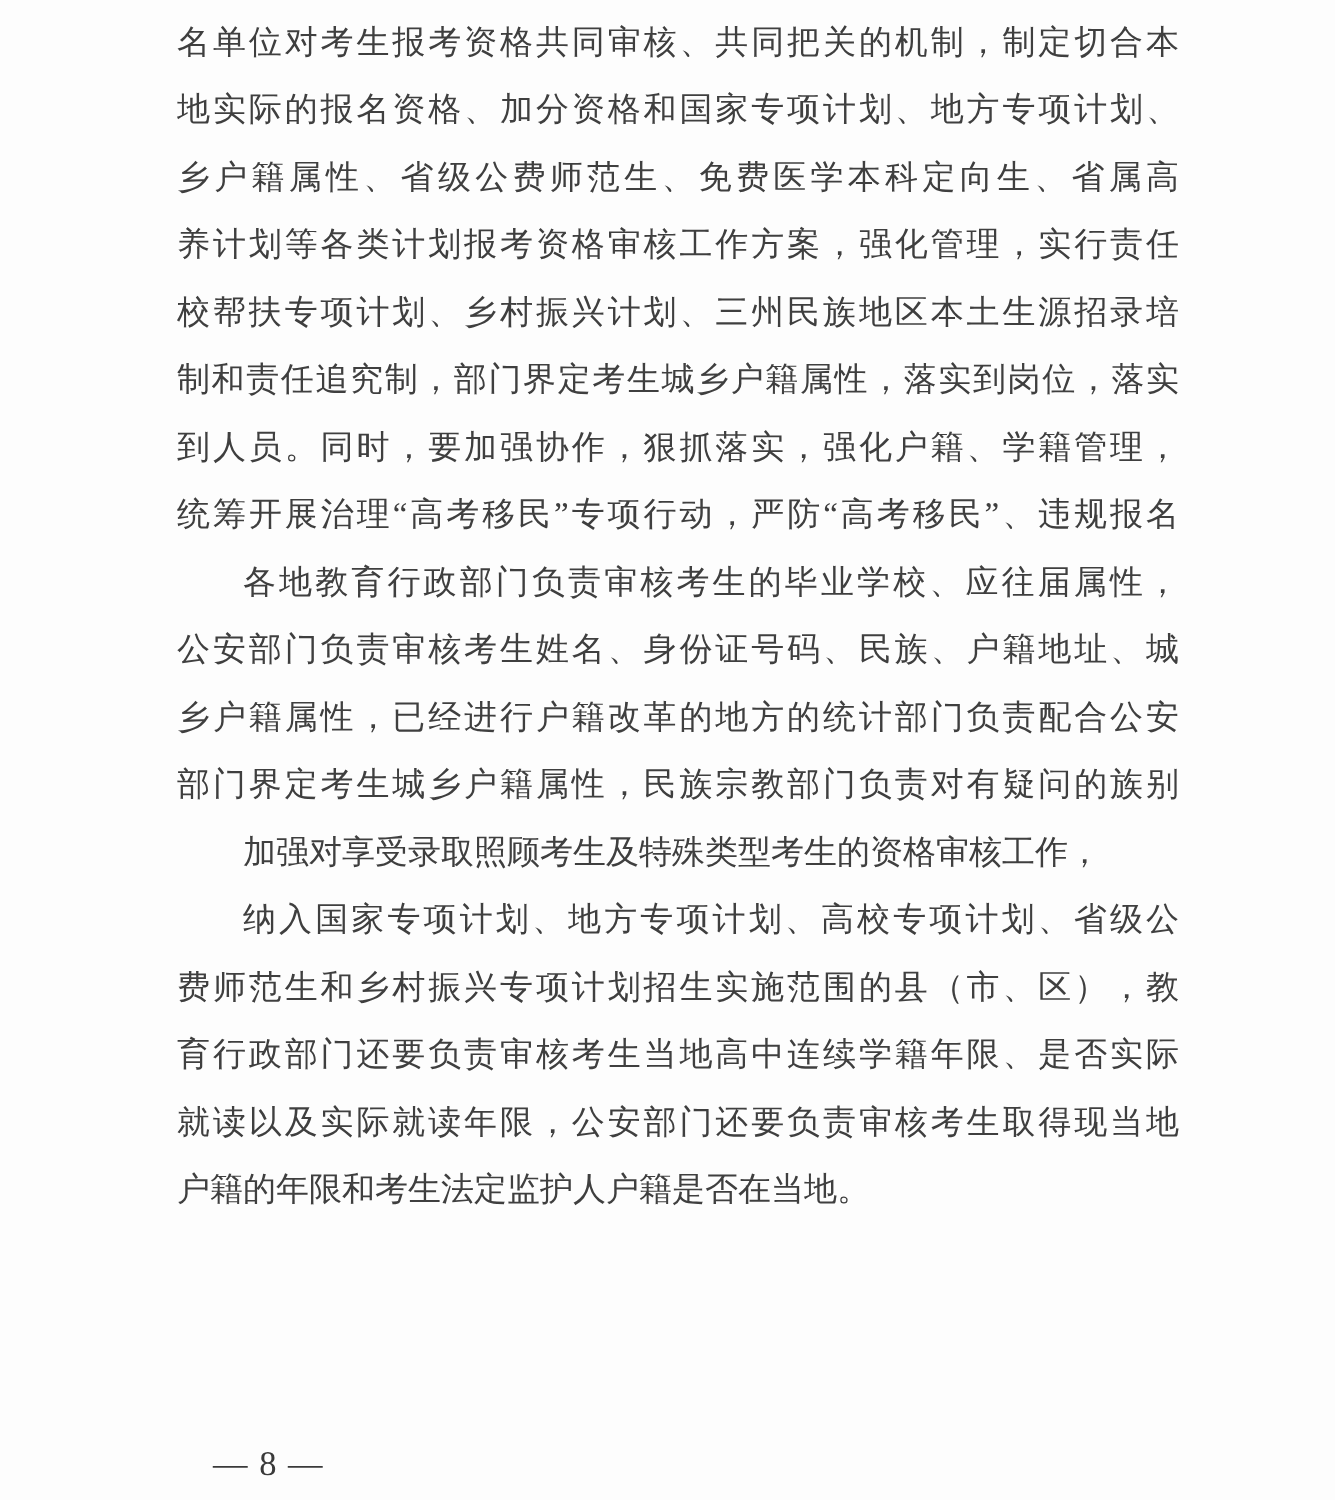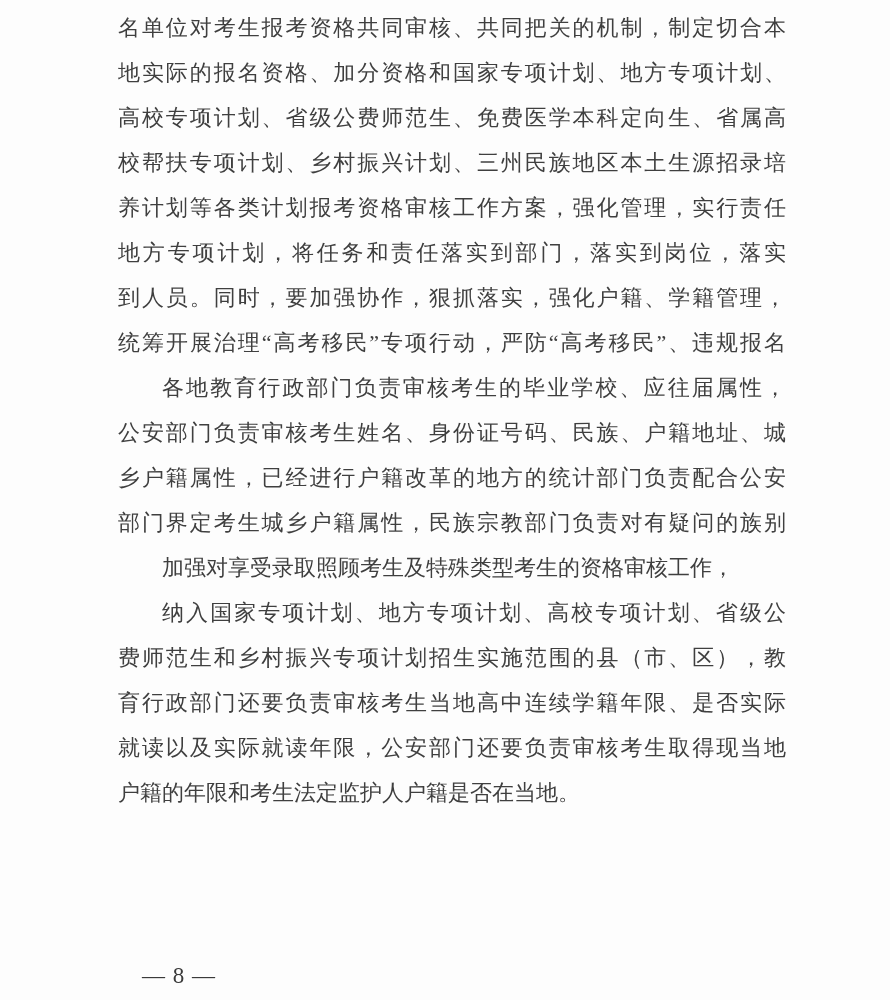--- a/index.html
+++ b/index.html
@@ -60,24 +60,24 @@
 </head>
 <body>
 
 <div class="page">
 
   <div class="textblock">
 
     <div class="para">
       <p class="line just">名单位对考生报考资格共同审核、共同把关的机制，制定切合本</p>
       <p class="line just">地实际的报名资格、加分资格和国家专项计划、地方专项计划、</p>
-      <p class="line just">高校专项计划、省级公费师范生、免费医学本科定向生、省属高</p>
+      <p class="line just">乡户籍属性、省级公费师范生、免费医学本科定向生、省属高</p>
+      <p class="line just">养计划等各类计划报考资格审核工作方案，强化管理，实行责任</p>
       <p class="line just">校帮扶专项计划、乡村振兴计划、三州民族地区本土生源招录培</p>
-      <p class="line just">养计划等各类计划报考资格审核工作方案，强化管理，实行责任</p>
-      <p class="line just">地方专项计划，将任务和责任落实到部门，落实到岗位，落实</p>
+      <p class="line just">制和责任追究制，部门界定考生城乡户籍属性，落实到岗位，落实</p>
       <p class="line just">到人员。同时，要加强协作，狠抓落实，强化户籍、学籍管理，</p>
       <p class="line just">统筹开展治理“高考移民”专项行动，严防“高考移民”、违规报名</p>
     </div>
 
     <div class="para">
       <p class="line just ind">各地教育行政部门负责审核考生的毕业学校、应往届属性，</p>
       <p class="line just">公安部门负责审核考生姓名、身份证号码、民族、户籍地址、城</p>
       <p class="line just">乡户籍属性，已经进行户籍改革的地方的统计部门负责配合公安</p>
       <p class="line just">部门界定考生城乡户籍属性，民族宗教部门负责对有疑问的族别</p>
     </div>

